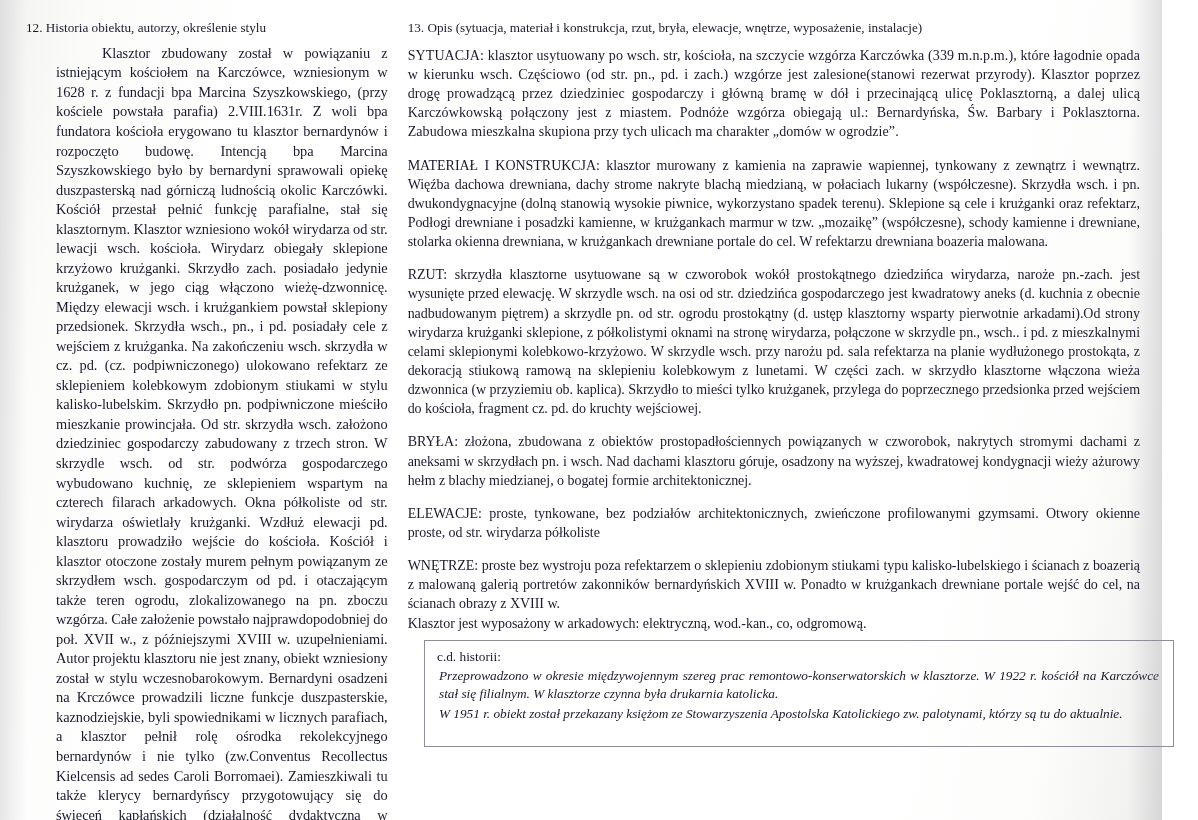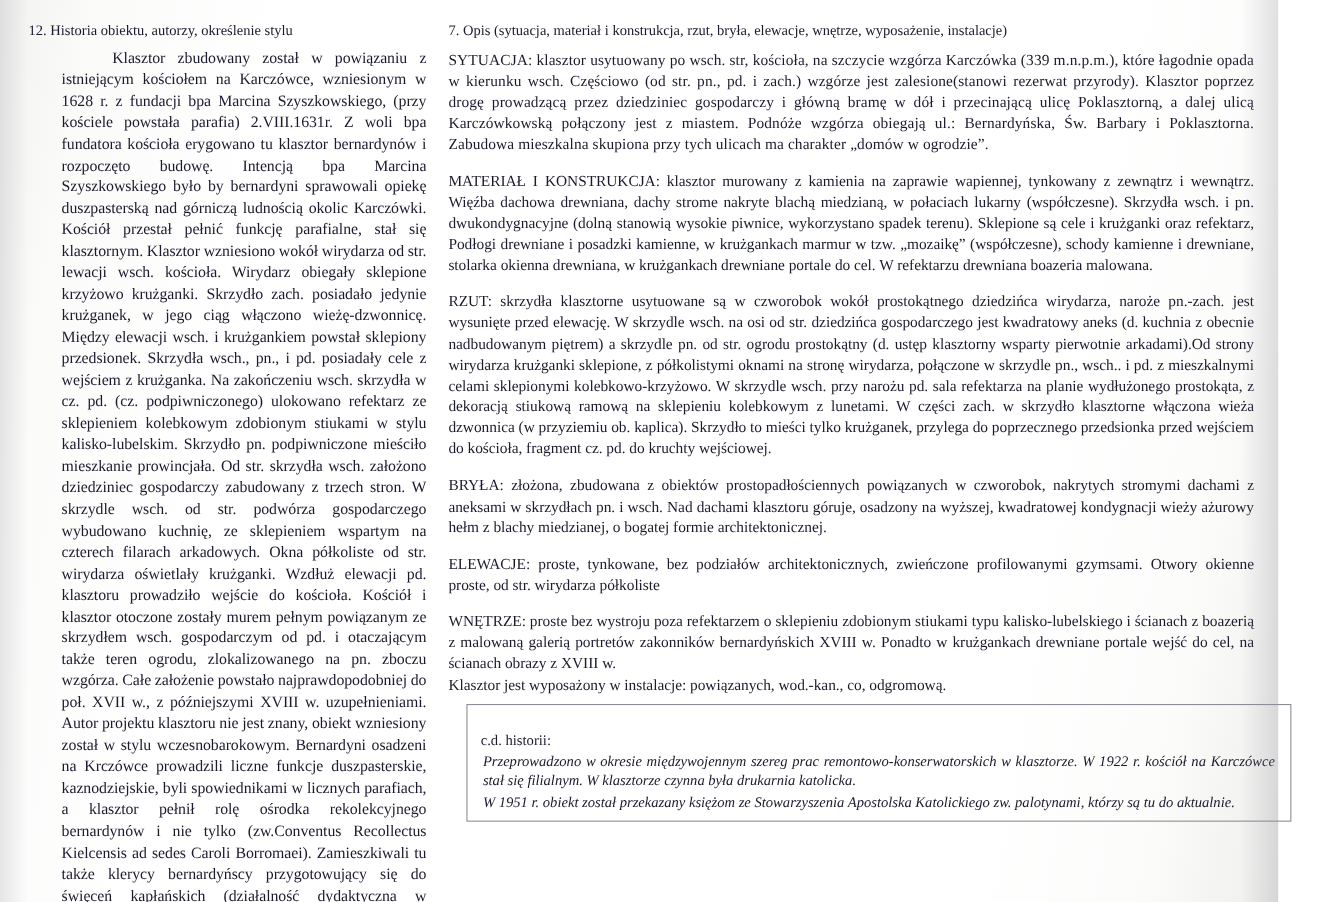--- a/index.html
+++ b/index.html
@@ -115,21 +115,21 @@
   
   .cd-box {
     position: absolute;
     left: 424px;
     top: 640px;
     width: 750px;
     height: 107px;
     box-sizing: border-box;
     border: 1px solid #8d8d99;
     background: transparent;
-    padding: 23px 12px 6px 12px;
+    padding: 7px 12px 6px 12px;
   }
   .cd-box .cd-title {
     font-size: 13.3px;
     line-height: 1.28;
     margin: 0 0 1px 0;
   }
   .cd-box p {
     margin: 2px;
     font-size: 13.3px;
     line-height: 1.34;
@@ -147,29 +147,29 @@
   <div class="columns">
 
     <div class="col col-left">
       <div class="section-heading">12. Historia obiektu, autorzy, określenie stylu</div>
       <div class="left-body">
         <p>Klasztor zbudowany został w powiązaniu z istniejącym kościołem na Karczówce, wzniesionym w 1628 r. z fundacji bpa Marcina Szyszkowskiego, (przy kościele powstała parafia) 2.VIII.1631r. Z woli bpa fundatora kościoła erygowano tu klasztor bernardynów i rozpoczęto budowę. Intencją bpa Marcina Szyszkowskiego było by bernardyni sprawowali opiekę duszpasterską nad górniczą ludnością okolic Karczówki. Kościół przestał pełnić funkcję parafialne, stał się klasztornym. Klasztor wzniesiono wokół wirydarza od str. lewacji wsch. kościoła. Wirydarz obiegały sklepione krzyżowo krużganki. Skrzydło zach. posiadało jedynie krużganek, w jego ciąg włączono wieżę-dzwonnicę. Między elewacji wsch. i krużgankiem powstał sklepiony przedsionek. Skrzydła wsch., pn., i pd. posiadały cele z wejściem z krużganka. Na zakończeniu wsch. skrzydła w cz. pd. (cz. podpiwniczonego) ulokowano refektarz ze sklepieniem kolebkowym zdobionym stiukami w stylu kalisko-lubelskim. Skrzydło pn. podpiwniczone mieściło mieszkanie prowincjała. Od str. skrzydła wsch. założono dziedziniec gospodarczy zabudowany z trzech stron. W skrzydle wsch. od str. podwórza gospodarczego wybudowano kuchnię, ze sklepieniem wspartym na czterech filarach arkadowych. Okna półkoliste od str. wirydarza oświetlały krużganki. Wzdłuż elewacji pd. klasztoru prowadziło wejście do kościoła. Kościół i klasztor otoczone zostały murem pełnym powiązanym ze skrzydłem wsch. gospodarczym od pd. i otaczającym także teren ogrodu, zlokalizowanego na pn. zboczu wzgórza. Całe założenie powstało najprawdopodobniej do poł. XVII w., z późniejszymi XVIII w. uzupełnieniami. Autor projektu klasztoru nie jest znany, obiekt wzniesiony został w stylu wczesnobarokowym. Bernardyni osadzeni na Krczówce prowadzili liczne funkcje duszpasterskie, kaznodziejskie, byli spowiednikami w licznych parafiach, a klasztor pełnił rolę ośrodka rekolekcyjnego bernardynów i nie tylko (zw.Conventus Recollectus Kielcensis ad sedes Caroli Borromaei). Zamieszkiwali tu także klerycy bernardyńscy przygotowujący się do święceń kapłańskich (działalność dydaktyczna w powiązaniu z Seminarium Duchownym w Kielcach). Na Karczówce odbywały się liczne odpusty (kult św. Barbary, św. Antoniego. św. Tekli, M. Bożej, Męki Pańskiej). Było to miejsce uroczystych procesji eucharystycznych. W XIX w. zakonnicy z Karczówki wyróżniali się patriotyczną postawą i działalnością spiskową. W 1864 r. nastąpiła w ramach represji popowstaniowych - kasata klasztoru. W tym okresie stan zachowania zespołu pogorszył się, zniszczone było gontowe pokrycie, schody i wnętrza. W k.XIX w. rozpoczęto remont kościoła, natomiast nie prowadzono poważniejszych prac w klasztorze. W 1911 r. klasztor zakupiło Towarzystwo Dobroczynne i rozpoczęło remont dachów. Od 1918 r. klasztor przejęły Siostry Służebniczki Najświętszego Serca Jezusa.</p>
       </div>
     </div>
 
     <div class="col col-right">
-      <div class="section-heading">7. Opis (sytuacja, materiał i konstrukcja, rzut, bryła, elewacje, wnętrze, wyposażenie, instalacje)</div>
+      <div class="section-heading">13. Opis (sytuacja, materiał i konstrukcja, rzut, bryła, elewacje, wnętrze, wyposażenie, instalacje)</div>
       <div class="right-body">
         <p class="lead">SYTUACJA: klasztor usytuowany po wsch. str, kościoła, na szczycie wzgórza Karczówka (339 m.n.p.m.), które łagodnie opada w kierunku wsch. Częściowo (od str. pn., pd. i zach.) wzgórze jest zalesione(stanowi rezerwat przyrody). Klasztor poprzez drogę prowadzącą przez dziedziniec gospodarczy i główną bramę w dół i przecinającą ulicę Poklasztorną, a dalej ulicą Karczówkowską połączony jest z miastem. Podnóże wzgórza obiegają ul.: Bernardyńska, Św. Barbary i Poklasztorna. Zabudowa mieszkalna skupiona przy tych ulicach ma charakter „domów w ogrodzie”.</p>
         <p>MATERIAŁ I KONSTRUKCJA: klasztor murowany z kamienia na zaprawie wapiennej, tynkowany z zewnątrz i wewnątrz. Więźba dachowa drewniana, dachy strome nakryte blachą miedzianą, w połaciach lukarny (współczesne). Skrzydła wsch. i pn. dwukondygnacyjne (dolną stanowią wysokie piwnice, wykorzystano spadek terenu). Sklepione są cele i krużganki oraz refektarz, Podłogi drewniane i posadzki kamienne, w krużgankach marmur w tzw. „mozaikę” (współczesne), schody kamienne i drewniane, stolarka okienna drewniana, w krużgankach drewniane portale do cel. W refektarzu drewniana boazeria malowana.</p>
         <p>RZUT: skrzydła klasztorne usytuowane są w czworobok wokół prostokątnego dziedzińca  wirydarza, naroże pn.-zach. jest wysunięte przed elewację. W skrzydle wsch. na osi od str. dziedzińca gospodarczego jest kwadratowy aneks (d. kuchnia z obecnie nadbudowanym piętrem) a skrzydle pn. od str. ogrodu prostokątny  (d. ustęp klasztorny wsparty pierwotnie arkadami).Od strony wirydarza krużganki sklepione, z półkolistymi oknami na stronę wirydarza, połączone w skrzydle pn., wsch.. i pd. z mieszkalnymi celami sklepionymi kolebkowo-krzyżowo. W skrzydle wsch. przy narożu pd. sala refektarza na planie wydłużonego prostokąta, z dekoracją stiukową ramową na sklepieniu kolebkowym z lunetami. W części zach. w skrzydło klasztorne włączona wieża  dzwonnica (w przyziemiu ob. kaplica). Skrzydło to mieści tylko krużganek, przylega do poprzecznego przedsionka przed wejściem do kościoła, fragment cz. pd. do kruchty wejściowej.</p>
         <p>BRYŁA: złożona, zbudowana z obiektów prostopadłościennych powiązanych w czworobok, nakrytych stromymi dachami z aneksami w skrzydłach pn. i wsch. Nad dachami klasztoru góruje, osadzony na wyższej, kwadratowej kondygnacji wieży ażurowy hełm z blachy miedzianej, o bogatej formie architektonicznej.</p>
         <p>ELEWACJE: proste, tynkowane, bez podziałów architektonicznych, zwieńczone profilowanymi gzymsami. Otwory okienne proste, od str. wirydarza półkoliste</p>
         <p class="tight">WNĘTRZE: proste bez wystroju poza refektarzem o sklepieniu zdobionym stiukami typu kalisko-lubelskiego i ścianach z boazerią z malowaną galerią portretów zakonników bernardyńskich XVIII w. Ponadto w krużgankach drewniane portale wejść do cel, na ścianach obrazy z XVIII w.</p>
-        <p>Klasztor jest wyposażony w instalacje: powiązanych, wod.-kan., co, odgromową.</p>
+        <p>Klasztor jest wyposażony w arkadowych: elektryczną, wod.-kan., co, odgromową.</p>
       </div>
     </div>
 
   </div>
 
   <div class="cd-box">
     <div class="cd-title">c.d. historii:</div>
     <p>Przeprowadzono w okresie międzywojennym szereg prac remontowo-konserwatorskich w klasztorze. W 1922 r. kościół na Karczówce stał się filialnym.  W klasztorze czynna była drukarnia katolicka.</p>
     <p>W 1951 r. obiekt został przekazany księżom ze Stowarzyszenia Apostolska Katolickiego zw. palotynami, którzy są tu do aktualnie.</p>
   </div>

